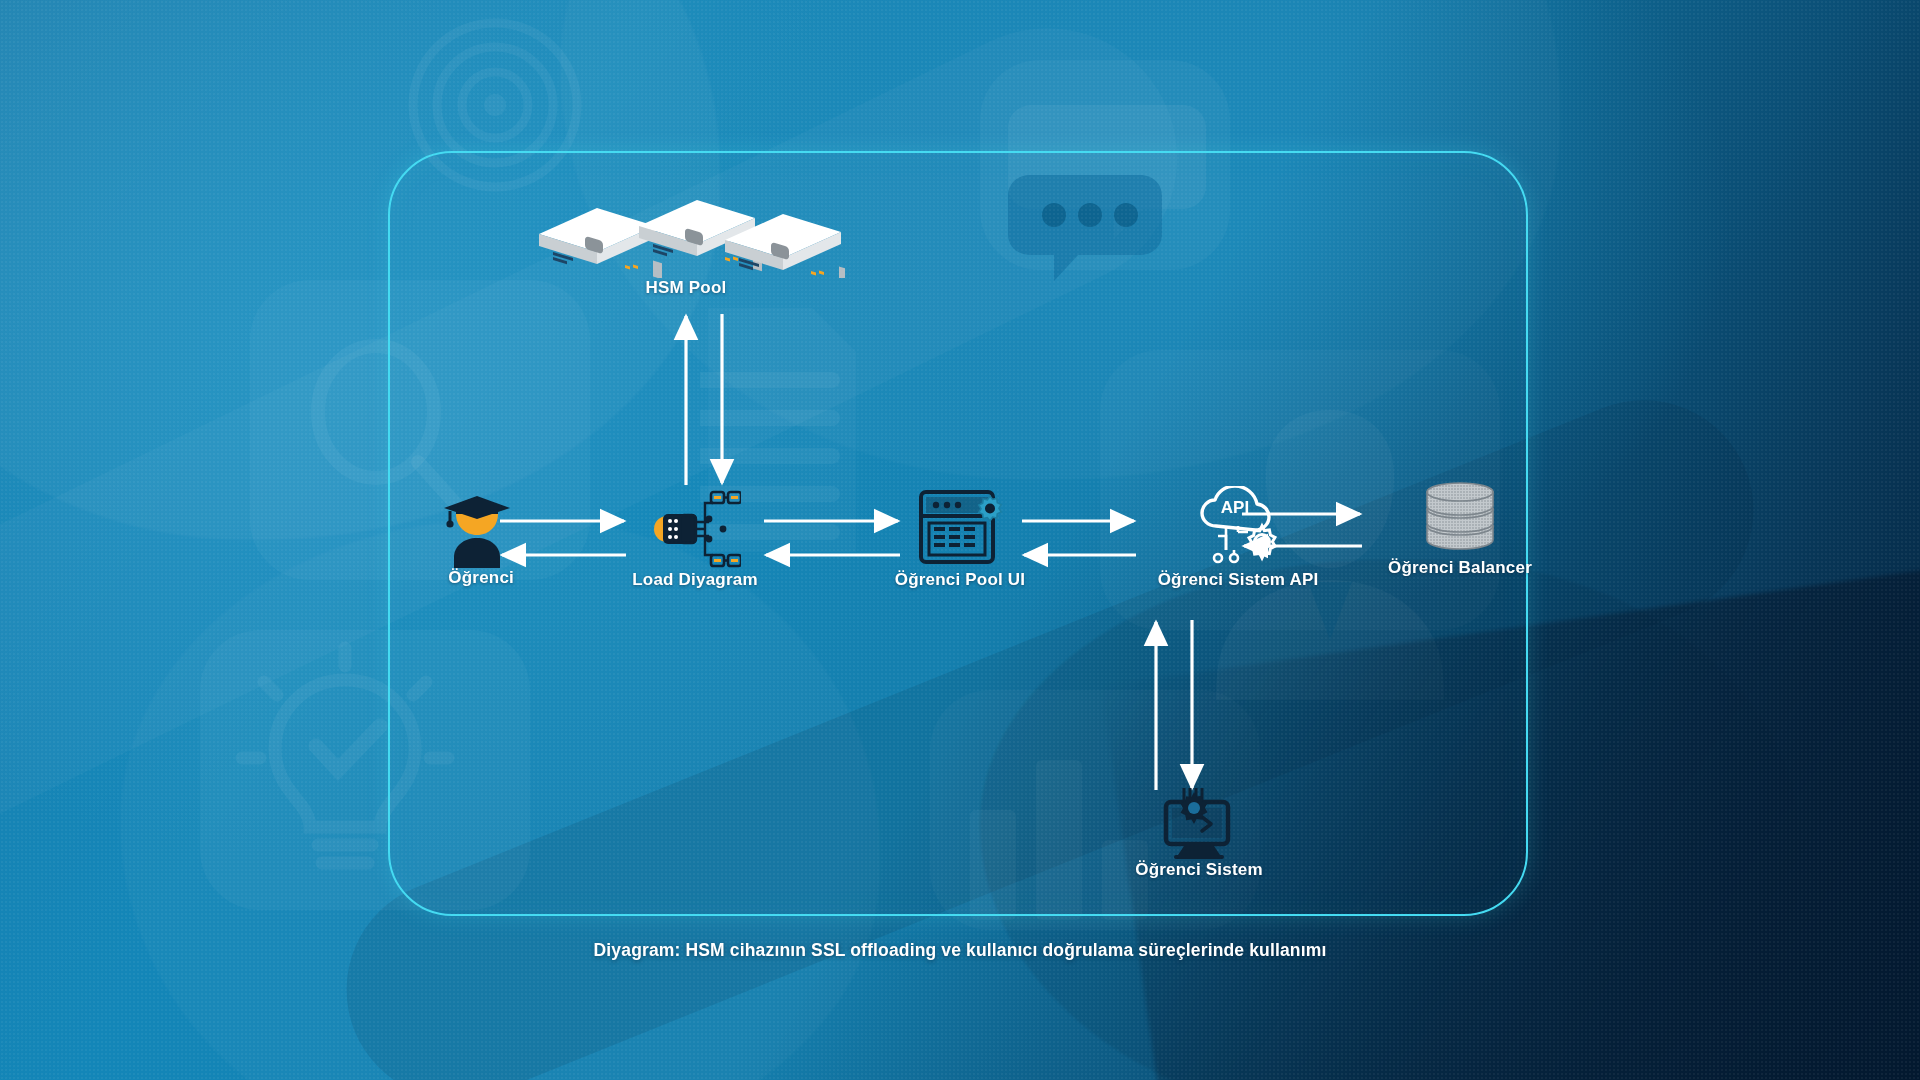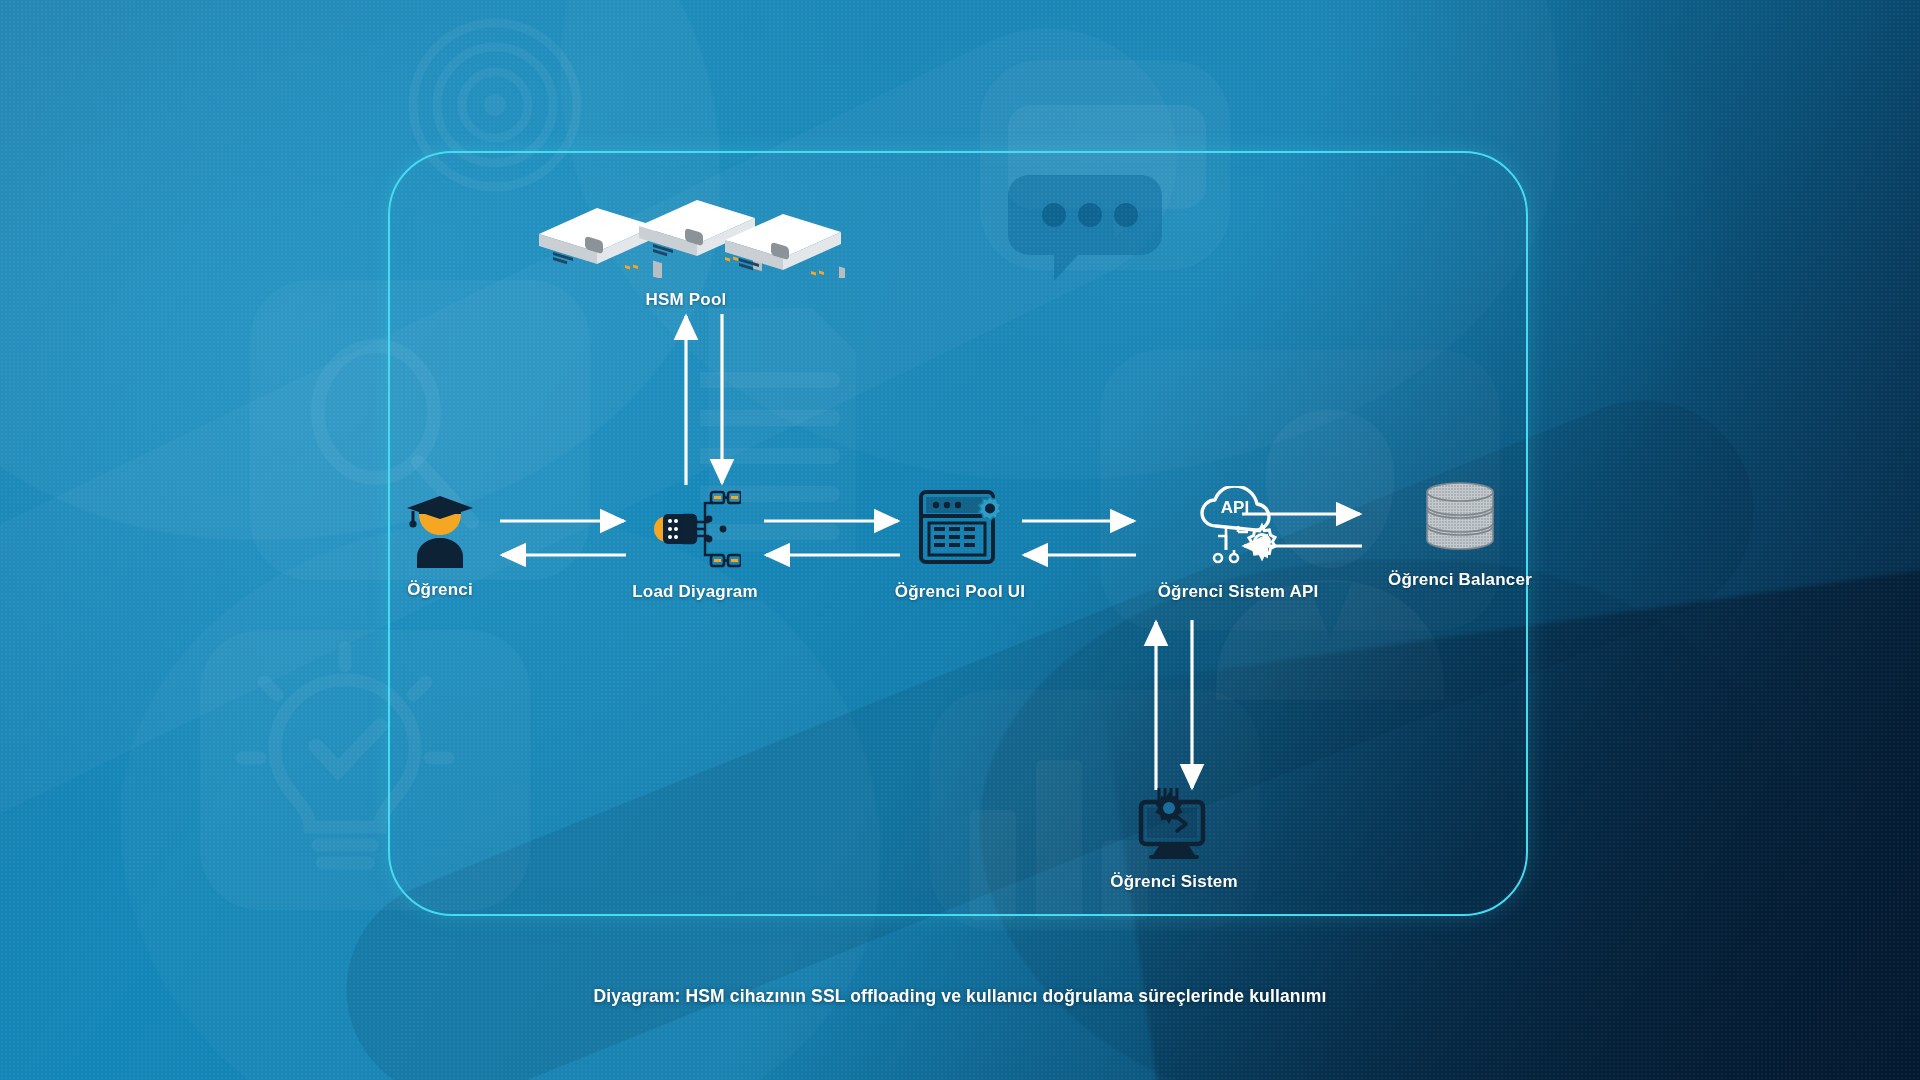--- a/index.html
+++ b/index.html
@@ -37,32 +37,32 @@
 
   
   #frame{position:absolute;left:388px;top:151px;width:1140px;height:765px;
     border:2px solid #45dbf2;border-radius:64px;box-sizing:border-box;
     box-shadow:0 0 22px rgba(69,219,242,0.20), inset 0 0 34px rgba(69,219,242,0.045);}
 
   
   .node{position:absolute;display:flex;flex-direction:column;align-items:center;}
   .node .icon{display:flex;align-items:center;justify-content:center;}
   .node .label{
-    margin-top:12px;color:#ffffff;font-weight:700;font-size:17px;letter-spacing:.2px;
+    margin-top:0;color:#ffffff;font-weight:700;font-size:17px;letter-spacing:.2px;
     white-space:nowrap;text-shadow:0 1px 3px rgba(0,24,44,0.45);
   }
   .hsm-label{margin-top:14px;}
 
   
   #arrows{position:absolute;inset:0;pointer-events:none;}
 
   
   #caption{position:absolute;left:0;right:0;top:940px;text-align:center;
     color:#ffffff;font-weight:700;font-size:17.5px;letter-spacing:.15px;
-    text-shadow:0 1px 4px rgba(0,24,44,0.5);margin-top:46px;}
+    text-shadow:0 1px 4px rgba(0,24,44,0.5);}
 </style>
 </head>
 <body>
 
 <div id="bg">
   <div class="bg-base"></div>
 
   <div class="bg-blob" style="left:-180px;top:-220px;width:900px;height:760px;"></div>
   <div class="bg-blob" style="left:560px;top:-300px;width:1000px;height:780px;background:rgba(255,255,255,0.028);"></div>
   <div class="bg-blob" style="left:120px;top:520px;width:760px;height:640px;background:rgba(255,255,255,0.026);"></div>
@@ -228,21 +228,21 @@
               <rect x="26" y="44" width="20" height="3" transform="skewY(17)"></rect>
               <rect x="26" y="49" width="14" height="3" transform="skewY(17)"></rect>
             </g>
         </g>
       </g>
     </svg>
   </div>
   <div class="label hsm-label">HSM Pool</div>
 </div>
 
-<div class="node" style="left:376px;top:492px;width:128px;">
+<div class="node" style="left:386px;top:492px;width:128px;align-items:flex-end;">
   <div class="icon">
     <svg width="74" height="76" viewBox="0 0 74 76">
       <path d="M16 22c0 12 9 21 21 21s21-9 21-21z" fill="#f5a623"></path>
       <path d="M16 22h42v-6H16z" fill="#0d2235"></path>
       <path d="M37 4 4 16l33 11 33-11z" fill="#0d2235"></path>
       <path d="M10 19v11" stroke="#0d2235" stroke-width="3" fill="none"></path>
       <circle cx="10" cy="32" r="3.6" fill="#0d2235"></circle>
       <path d="M37 46c-13 0-23 8-23 19v11h46V65c0-11-10-19-23-19z" fill="#0d2235"></path>
     </svg>
   </div>
@@ -358,21 +358,21 @@
         <path d="M6 47c0 5 15 9 33 9s33-4 33-9V33H6z" fill="url(#dbdot)"></path>
         <ellipse cx="39" cy="33" rx="33" ry="9" fill="url(#dbdot)"></ellipse>
         <path d="M6 30c0 5 15 9 33 9s33-4 33-9V16H6z" fill="url(#dbdot)"></path>
         <ellipse cx="39" cy="16" rx="33" ry="9" fill="url(#dbdot)"></ellipse>
       </g>
     </svg>
   </div>
   <div class="label">Öğrenci Balancer</div>
 </div>
 
-<div class="node" style="left:1086px;top:786px;width:176px;">
+<div class="node" style="left:1111px;top:786px;width:176px;">
   <div class="icon">
     <svg width="86" height="74" viewBox="0 0 86 74">
       <rect x="10" y="16" width="62" height="42" rx="5" fill="none" stroke="#0d2235" stroke-width="4.5"></rect>
       <rect x="16" y="22" width="50" height="30" fill="#0d2235" opacity=".22"></rect>
       <path d="M46 31l9 7-9 7" fill="none" stroke="#0d2235" stroke-width="3.6" stroke-linejoin="round" stroke-linecap="round"></path>
       <path d="M28 60h30l6 9H22z" fill="#0d2235"></path>
       <rect x="18" y="69" width="50" height="4" rx="2" fill="#0d2235"></rect>
       <g transform="translate(24,0)">
         <g stroke="#0d2235" stroke-width="3" fill="none">
           <path d="M4 2v12M10 2v12M16 2v12M22 2v12"></path>

